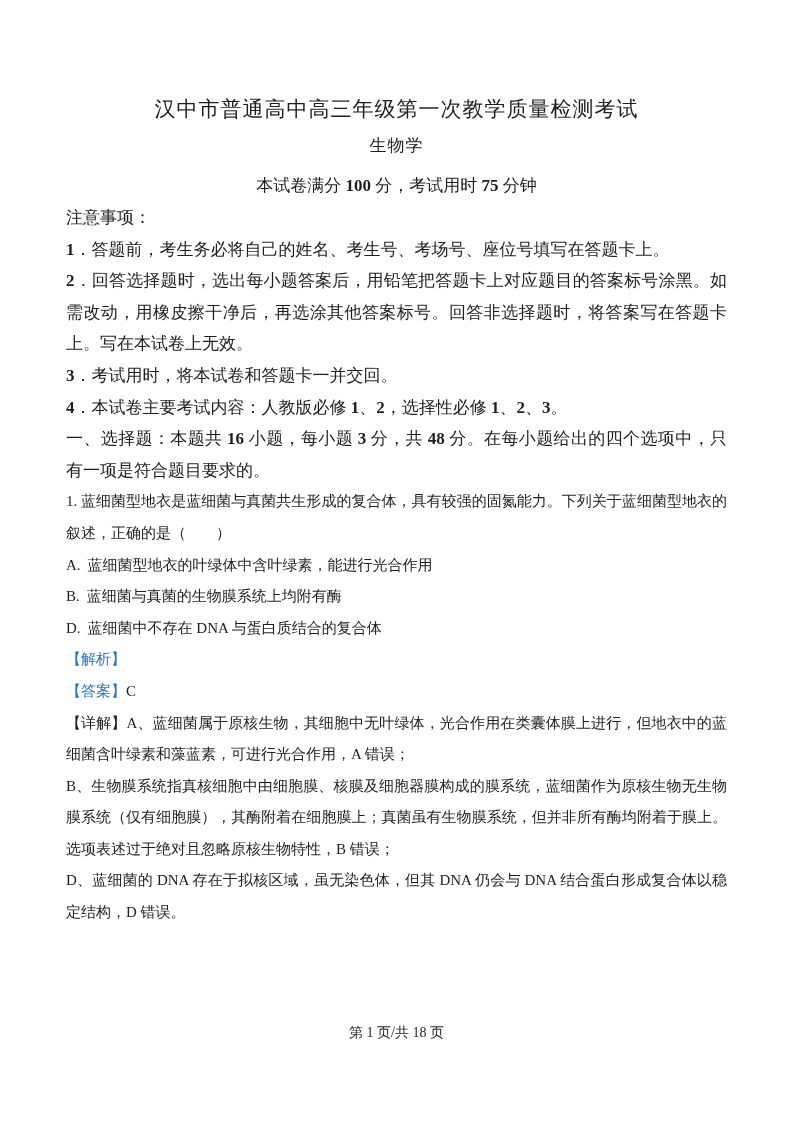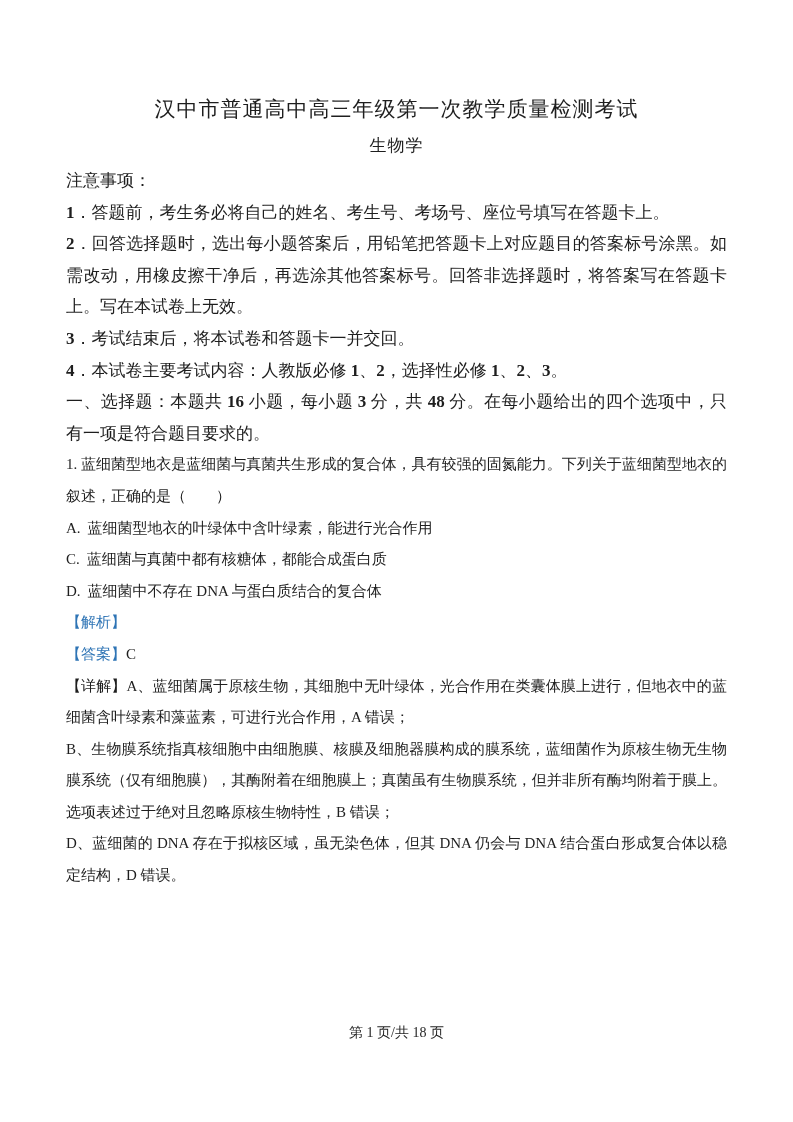--- a/index.html
+++ b/index.html
@@ -60,35 +60,36 @@
     color: var(--ink);
   }
 </style>
 </head>
 <body>
 
 <div class="page">
 
   <h1 class="doc-title">汉中市普通高中高三年级第一次教学质量检测考试</h1>
   <h2 class="doc-subject">生物学</h2>
+  <div class="exam-meta"><span>本试卷满分 </span><span class="seg-b">100</span><span> 分，考试用时 </span><span class="seg-b">75</span><span> 分钟</span></div>
 
   <div class="body-flow">
 
     <p>注意事项：</p>
     <p><span class="seg-b">1</span><span>．答题前，考生务必将自己的姓名、考生号、考场号、座位号填写在答题卡上。</span></p>
     <p><span class="seg-b">2</span><span>．回答选择题时，选出每小题答案后，用铅笔把答题卡上对应题目的答案标号涂黑。如需改动，用橡皮擦干净后，再选涂其他答案标号。回答非选择题时，将答案写在答题卡上。写在本试卷上无效。</span></p>
-    <p><span class="seg-b">3</span><span>．考试结束后，将本试卷和答题卡一并交回。</span></p>
+    <p><span class="seg-b">3</span><span>．考试用时，将本试卷和答题卡一并交回。</span></p>
     <p><span class="seg-b">4</span><span>．本试卷主要考试内容：人教版必修 </span><span class="seg-b">1</span><span>、</span><span class="seg-b">2</span><span>，选择性必修 </span><span class="seg-b">1</span><span>、</span><span class="seg-b">2</span><span>、</span><span class="seg-b">3</span><span>。</span></p>
 
     <p><span>一、选择题：本题共 </span><span class="seg-b">16</span><span> 小题，每小题 </span><span class="seg-b">3</span><span> 分，共 </span><span class="seg-b">48</span><span> 分。在每小题给出的四个选项中，只有一项是符合题目要求的。</span></p>
 
     <p class="q-text">1. 蓝细菌型地衣是蓝细菌与真菌共生形成的复合体，具有较强的固氮能力。下列关于蓝细菌型地衣的叙述，正确的是（　　）</p>
 
     <p class="q-text"><span class="opt-label">A.</span><span>蓝细菌型地衣的叶绿体中含叶绿素，能进行光合作用</span></p>
-    <p class="q-text"><span class="opt-label">C.</span><span>蓝细菌与真菌中都有核糖体，都能合成蛋白质</span></p>
+    <p class="q-text"><span class="opt-label">B.</span><span>蓝细菌与真菌的生物膜系统上均附有酶</span></p>
     <p class="q-text"><span class="opt-label">D.</span><span>蓝细菌中不存在 DNA 与蛋白质结合的复合体</span></p>
 
     <p class="q-text"><span class="analysis-label">【解析】</span></p>
 
     <p class="q-text"><span class="answer-label">【答案】</span><span>C</span></p>
 
     <p class="q-text">【详解】A、蓝细菌属于原核生物，其细胞中无叶绿体，光合作用在类囊体膜上进行，但地衣中的蓝细菌含叶绿素和藻蓝素，可进行光合作用，A 错误；</p>
     <p class="q-text">B、生物膜系统指真核细胞中由细胞膜、核膜及细胞器膜构成的膜系统，蓝细菌作为原核生物无生物膜系统（仅有细胞膜），其酶附着在细胞膜上；真菌虽有生物膜系统，但并非所有酶均附着于膜上。选项表述过于绝对且忽略原核生物特性，B 错误；</p>
     <p class="q-text">D、蓝细菌的 DNA 存在于拟核区域，虽无染色体，但其 DNA 仍会与 DNA 结合蛋白形成复合体以稳定结构，D 错误。</p>
 

